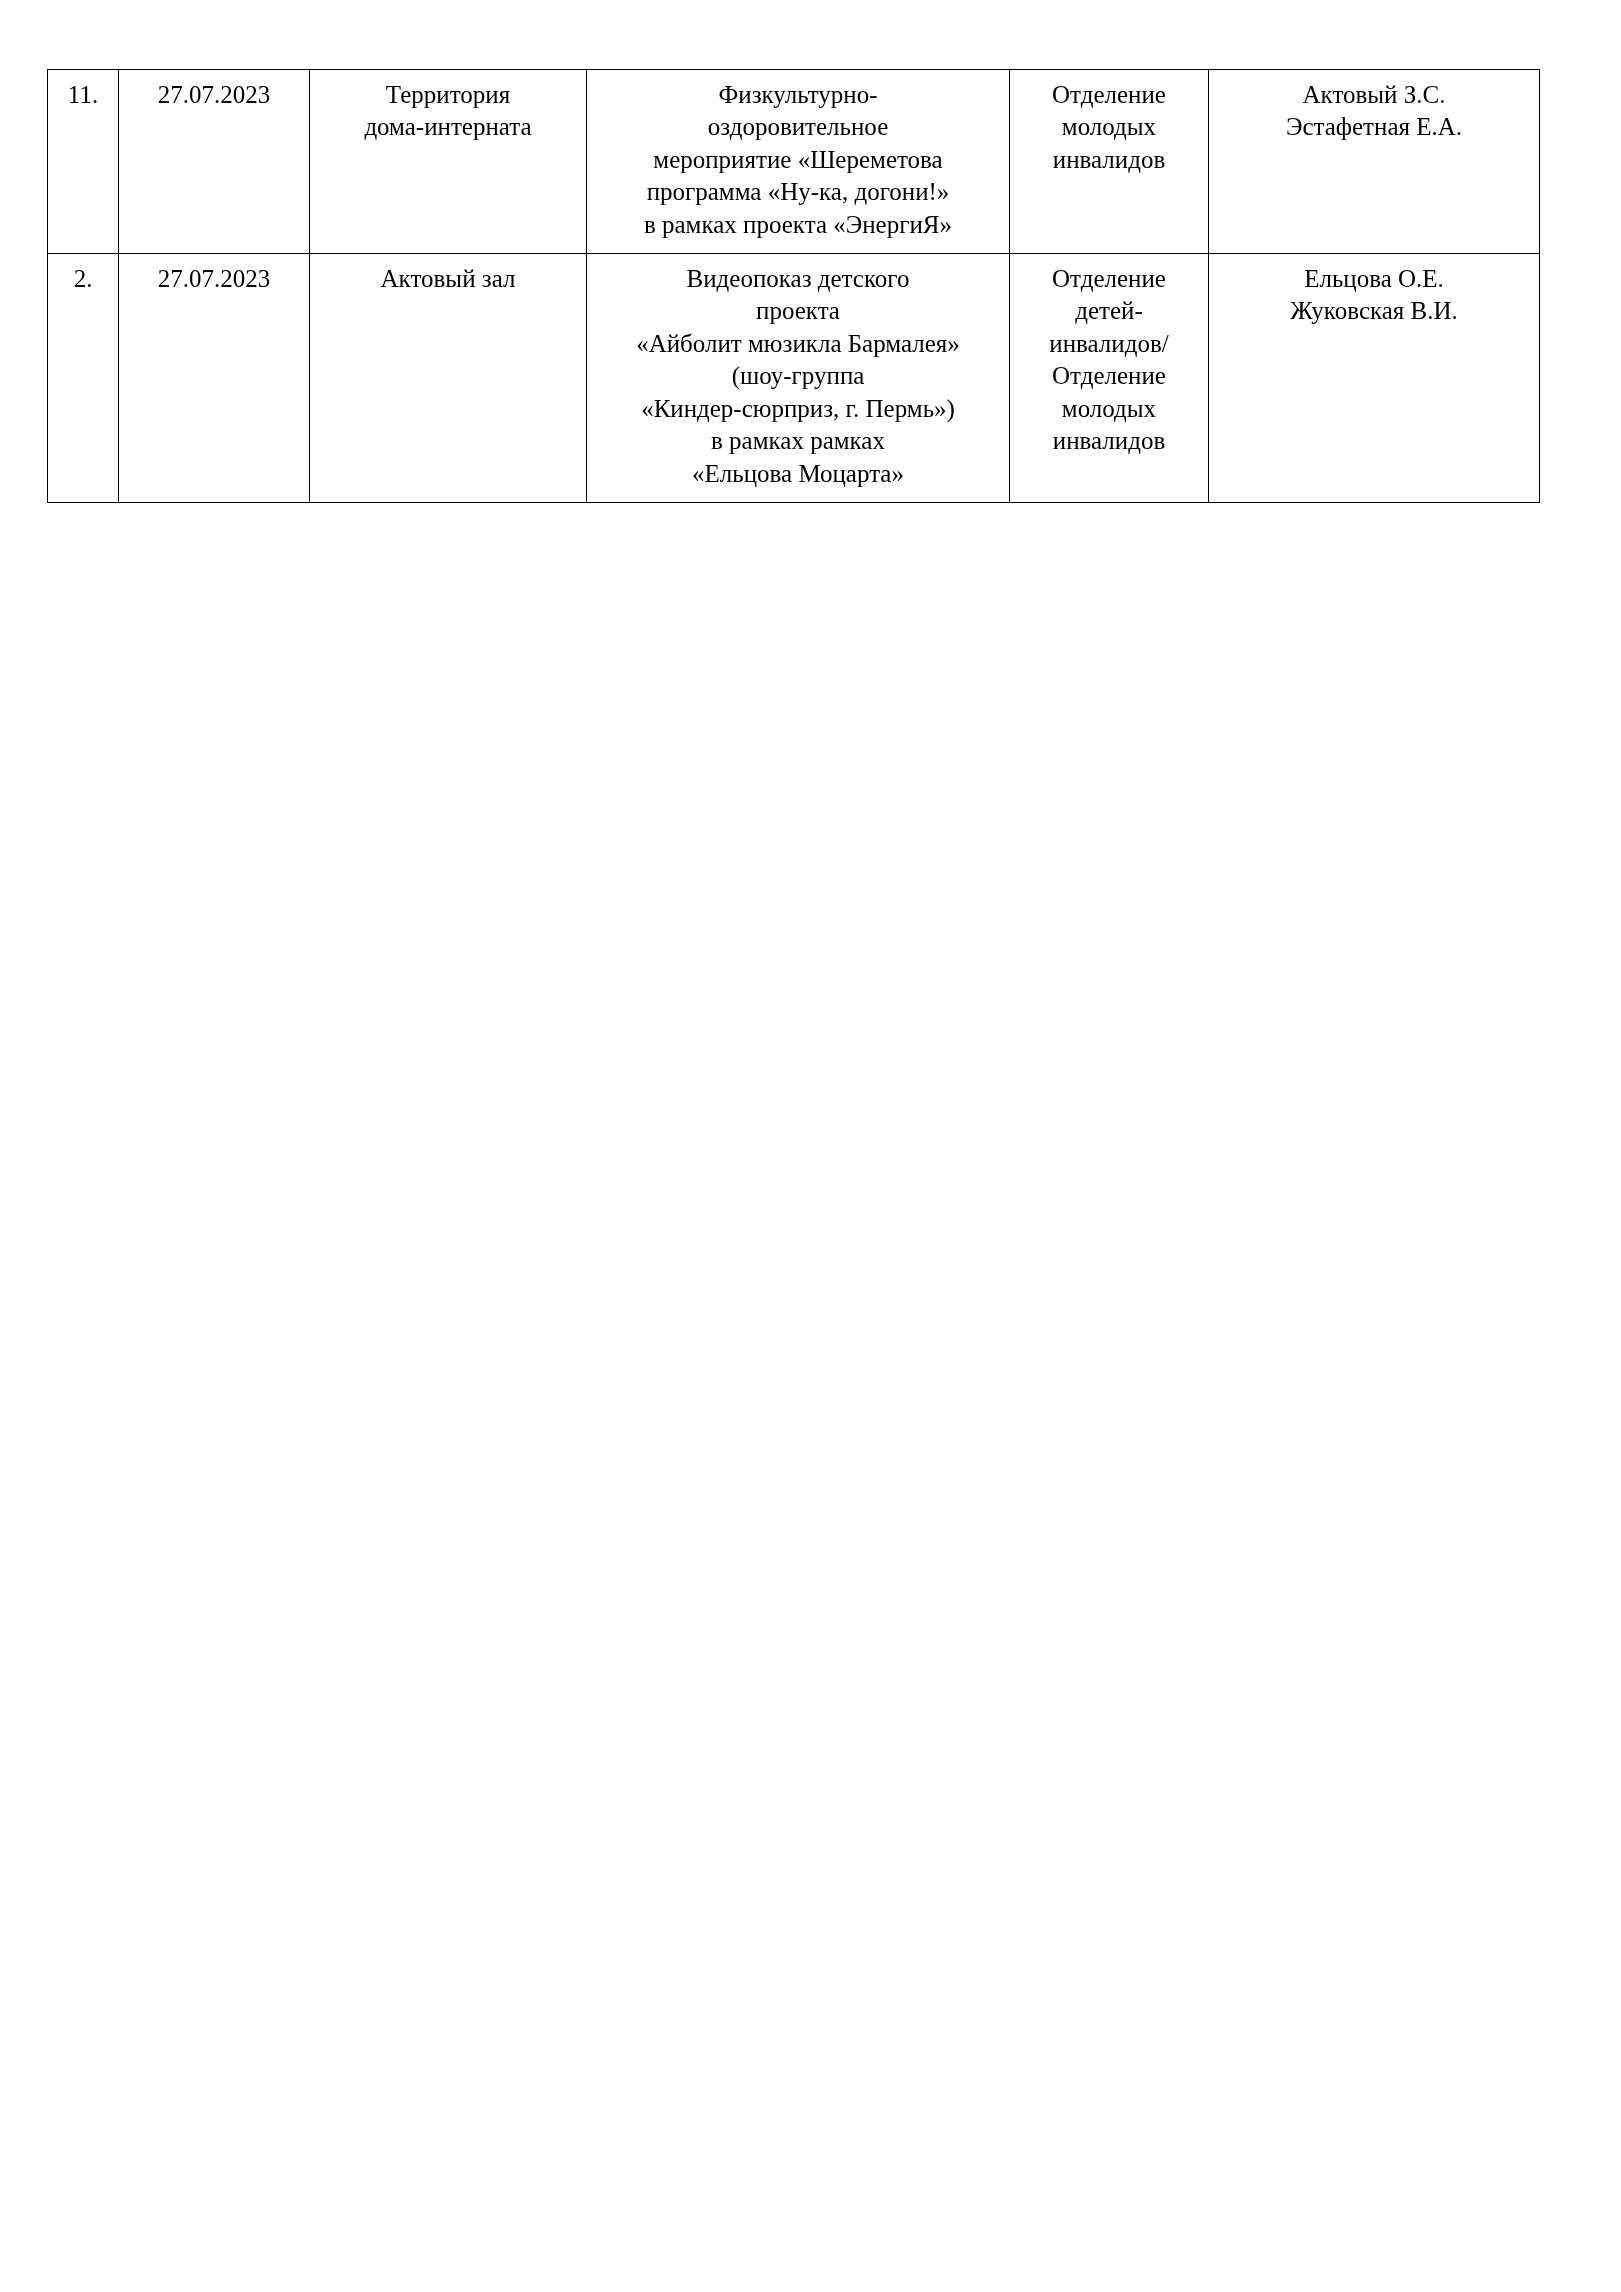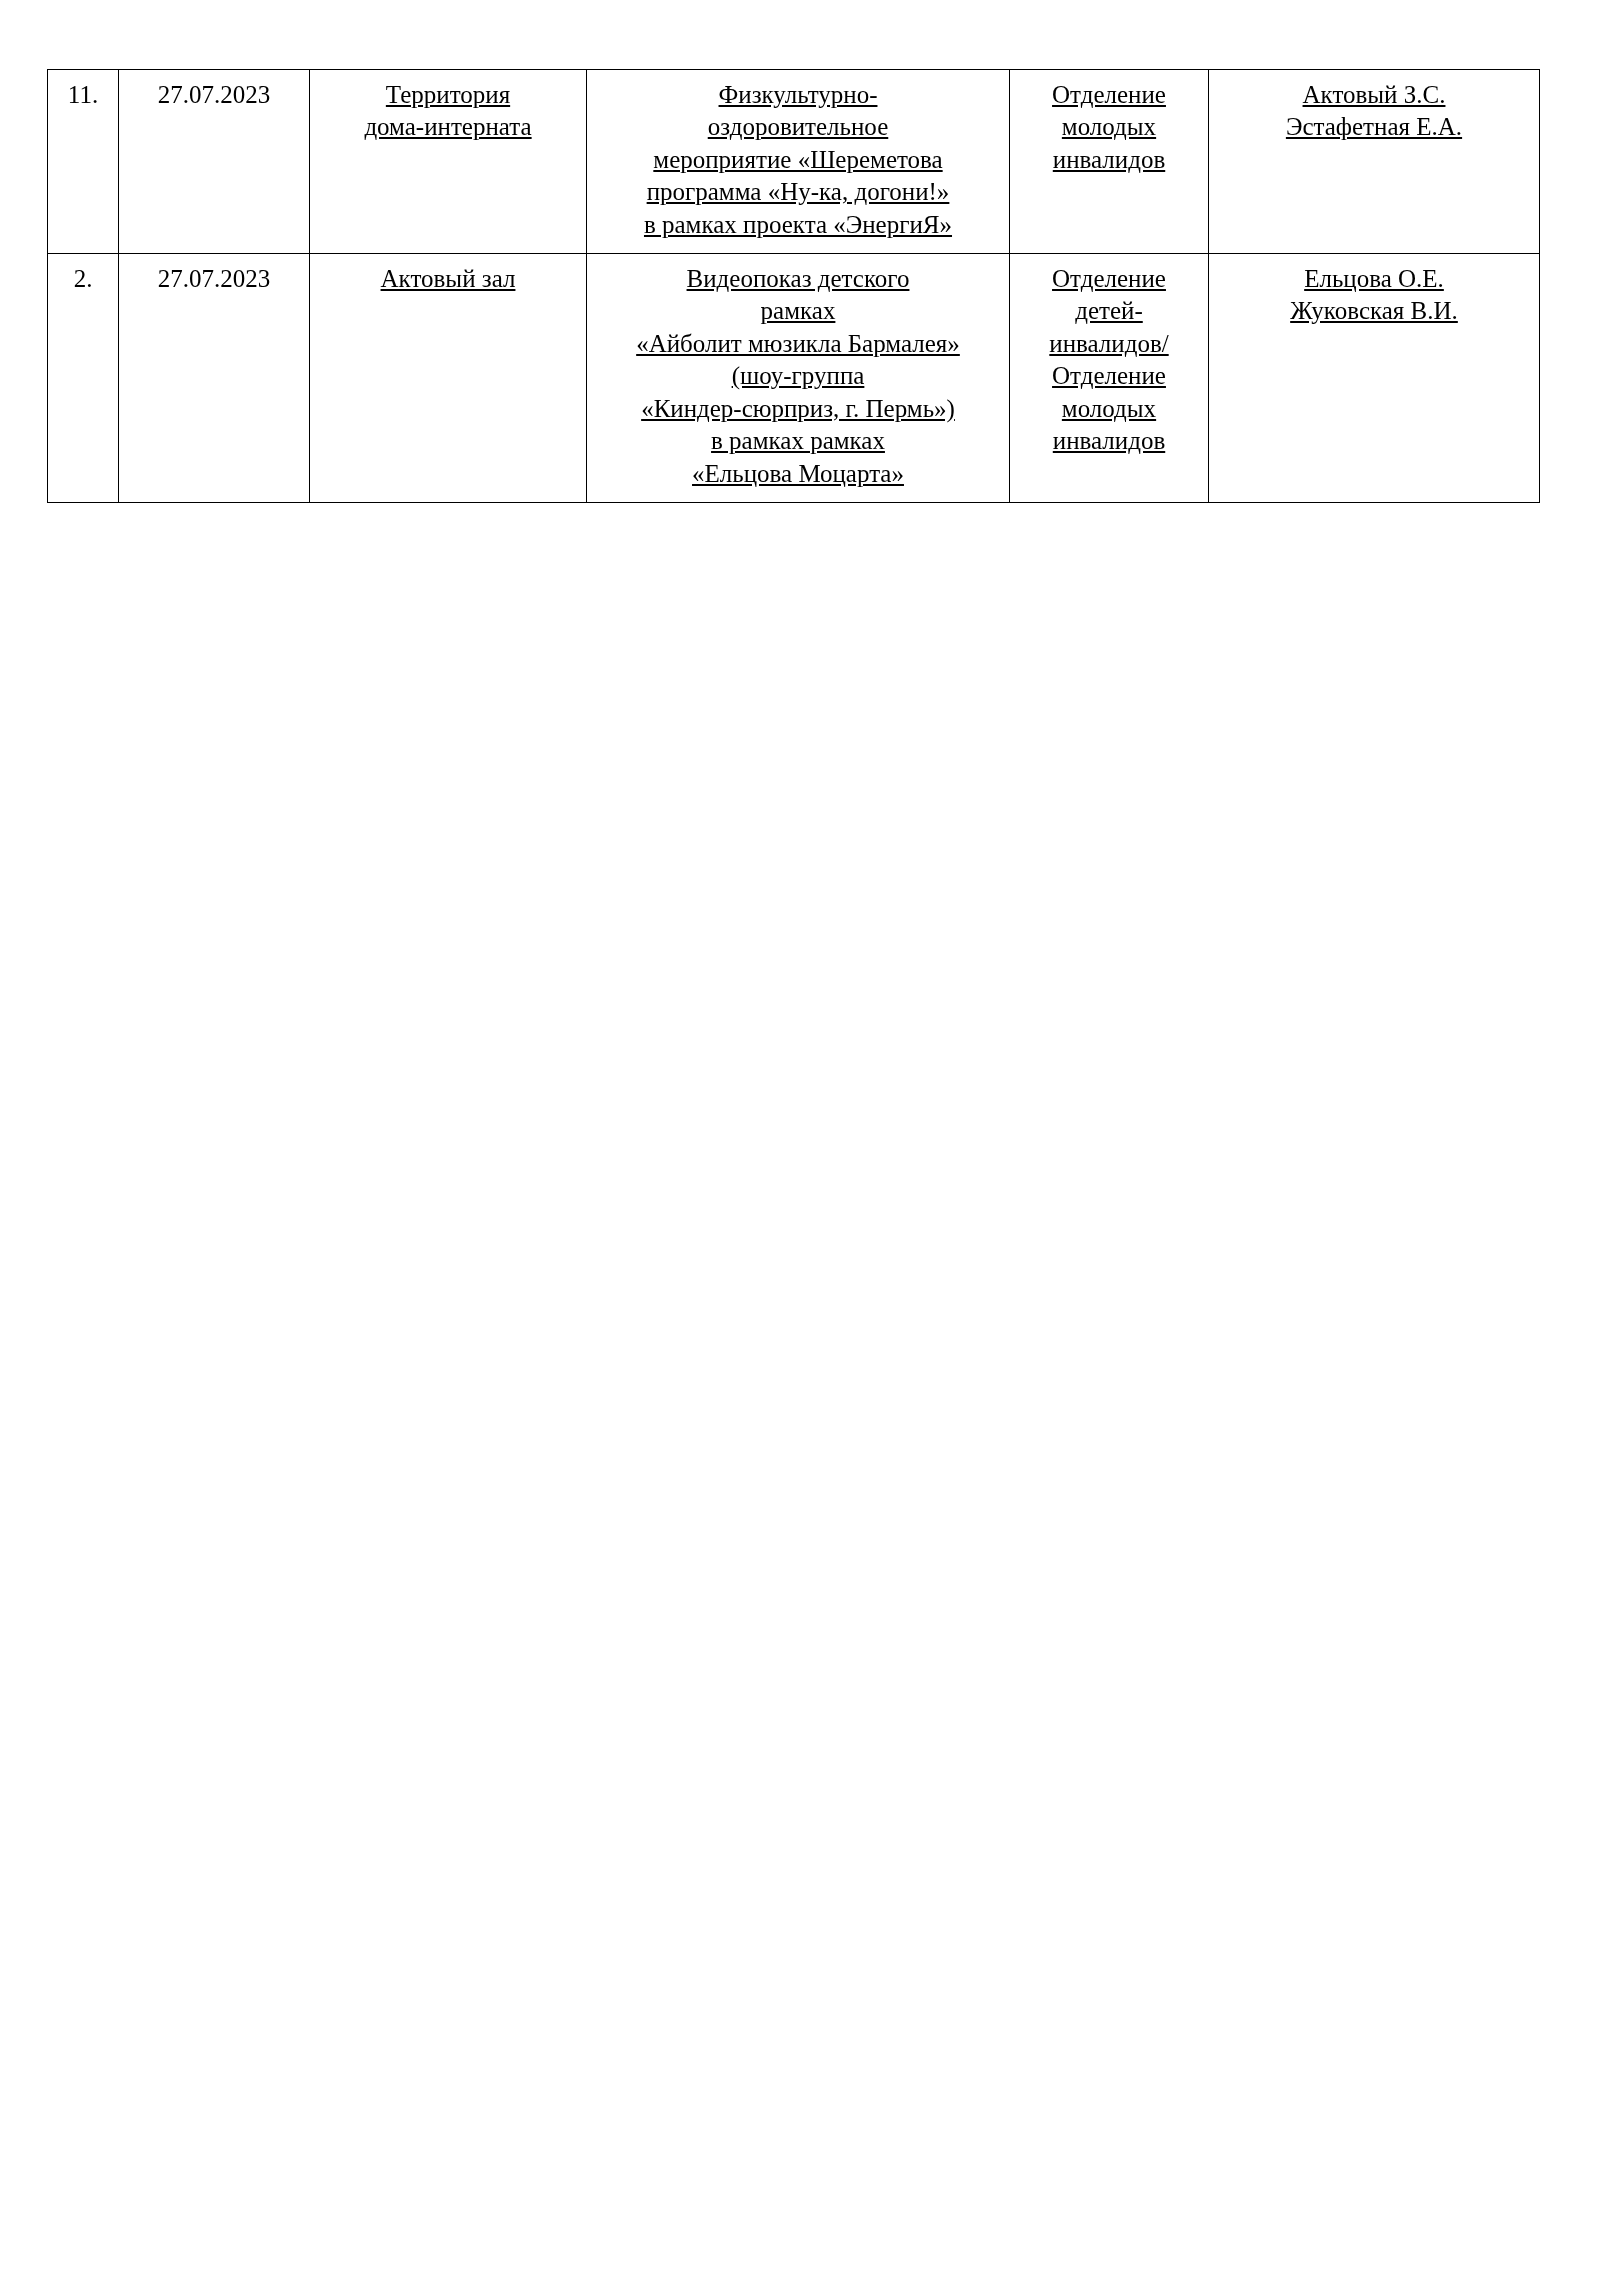--- a/index.html
+++ b/index.html
@@ -46,21 +46,20 @@
     text-align: center;
   }
   .cell-date {
     text-align: center;
   }
   .cell-place,
   .cell-event,
   .cell-dept,
   .cell-resp {
     text-align: center;
-    text-decoration: underline;
   }
   .line {
     display: block;
   }
 </style>
 </head>
 <body>
 
 <div class="page">
 
@@ -109,21 +108,21 @@
           <span class="line">2.</span>
         </td>
         <td class="cell-date">
           <span class="line">27.07.2023</span>
         </td>
         <td class="cell-place">
           <span class="line">Актовый зал</span>
         </td>
         <td class="cell-event">
           <span class="line">Видеопоказ детского</span>
-          <span class="line">рамках</span>
+          <span class="line">проекта</span>
           <span class="line">«Айболит мюзикла Бармалея»</span>
           <span class="line">(шоу-группа</span>
           <span class="line">«Киндер-сюрприз, г. Пермь»)</span>
           <span class="line">в рамках рамках</span>
           <span class="line">«Ельцова Моцарта»</span>
         </td>
         <td class="cell-dept">
           <span class="line">Отделение</span>
           <span class="line">детей-</span>
           <span class="line">инвалидов/</span>

